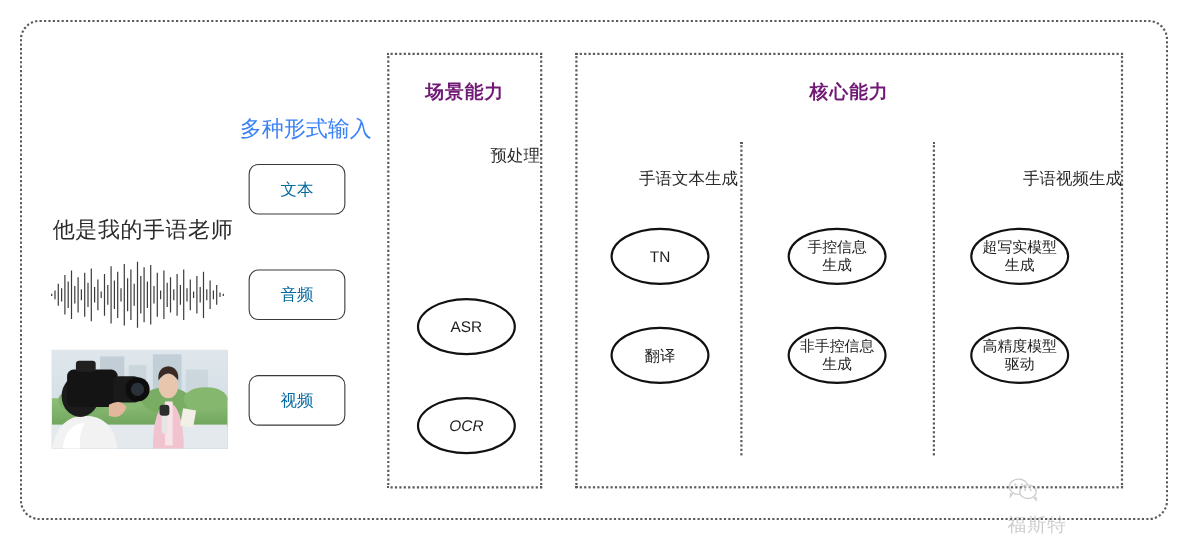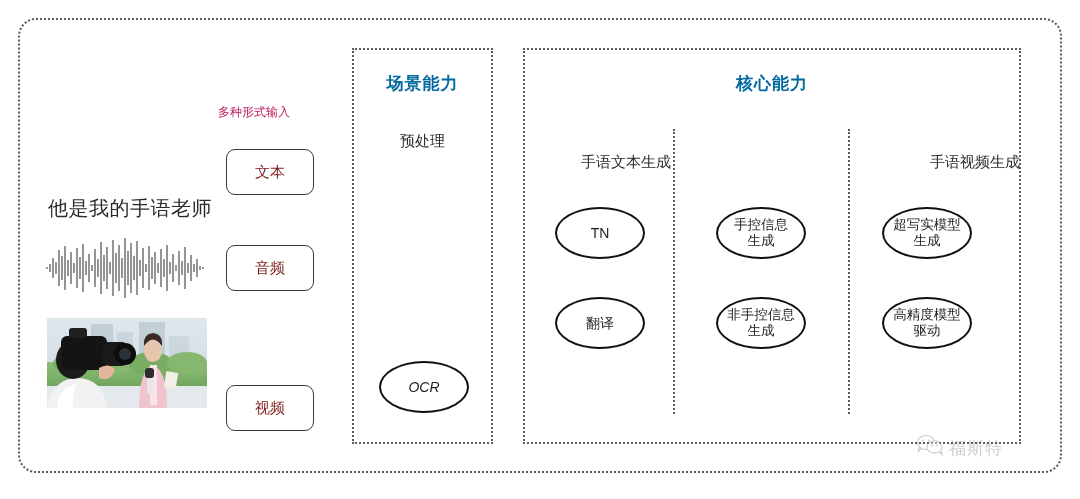--- a/index.html
+++ b/index.html
@@ -27,50 +27,50 @@
     position:absolute;
     box-sizing:border-box;
     border:2px dotted #5b5b5b;
     background:transparent;
   }
   .panel-title{
     position:absolute;left:0;right:0;
     text-align:center;
     font-size:17px;font-weight:bold;
     letter-spacing:1px;
-    color:#0369a1;
+    color:#701a75;
   }
   .panel-sub{
     position:absolute;left:0;right:0;
-    text-align:center;
+    text-align:right;
     font-size:15px;font-weight:normal;
     color:#2b2b2b;
   }
 
   
   .input-heading{
     position:absolute;
-    font-size:12px;font-weight:normal;color:#be185d;
+    font-size:20px;font-weight:normal;color:#3b82f6;
     white-space:nowrap;
   }
   .sample-text{
     position:absolute;
     font-size:20px;color:#2b2b2b;
     white-space:nowrap;
     letter-spacing:.5px;
     margin-top:37px;
   }
   .modal-box{
     position:absolute;
     box-sizing:border-box;
     border:1.6px solid #3a3a3a;
     border-radius:9px;
     background:#fff;
     display:flex;align-items:center;justify-content:center;
-    font-size:15px;color:#7f1d1d;
+    font-size:15px;color:#0369a1;
   }
 
   
   .waveform{position:absolute;}
 
   
   .video-thumb{
     position:absolute;
     overflow:hidden;
     background:#c9d3da;
@@ -101,22 +101,23 @@
   .col-head{
     position:absolute;
     text-align:right;
     font-size:15px;color:#2b2b2b;
     white-space:nowrap;
   }
 
   
   .watermark{
     position:absolute;
-    display:flex;align-items:flex-end;gap:5px;
+    display:flex;align-items:flex-start;gap:5px;
     opacity:.42;
+    flex-direction:column;
   }
   .watermark .wm-text{
     font-size:17px;color:#8a8a8a;letter-spacing:1px;
   }
 </style>
 </head>
 <body>
 
 <div class="canvas">
 
@@ -238,30 +239,31 @@
         <rect x="56" y="24" width="24" height="24" rx="5" fill="#1a1a1a"></rect>
         <circle cx="78" cy="36" r="11" fill="#0d0d0d"></circle>
         <circle cx="78" cy="36" r="6" fill="#2b3138"></circle>
 
         <path d="M52 50 q10 -6 16 2 q-4 12 -16 8z" fill="#e2b79c"></path>
 
         <path d="M10 90 q2 -22 20 -24 q-6 12 -4 24z" fill="#ffffff"></path>
       </svg>
     </div>
 
-    <div class="modal-box" style="left:226px;top:341px;width:88px;height:46px;margin-top:44px;">视频</div>
+    <div class="modal-box" style="left:226px;top:341px;width:88px;height:46px;">视频</div>
   </div>
 
   <div class="panel" style="left:352px;top:48px;width:141px;height:396px;">
 
     <div class="panel-title" style="top:22px;">场景能力</div>
 
     <div class="panel-sub" style="top:82px;">预处理</div>
 
 
+    <div class="ellipse" style="left:25px;top:221px;width:90px;height:52px;">ASR</div>
 
     <div class="ellipse" style="left:25px;top:311px;width:90px;height:52px;font-style:italic;">OCR</div>
   </div>
 
   <div class="panel" style="left:523px;top:48px;width:498px;height:396px;">
 
     <div class="panel-title" style="top:22px;">核心能力</div>
 
     <div class="col-sep" style="left:148px;top:79px;height:285px;"></div>
     <div class="col-sep" style="left:323px;top:79px;height:285px;"></div>

